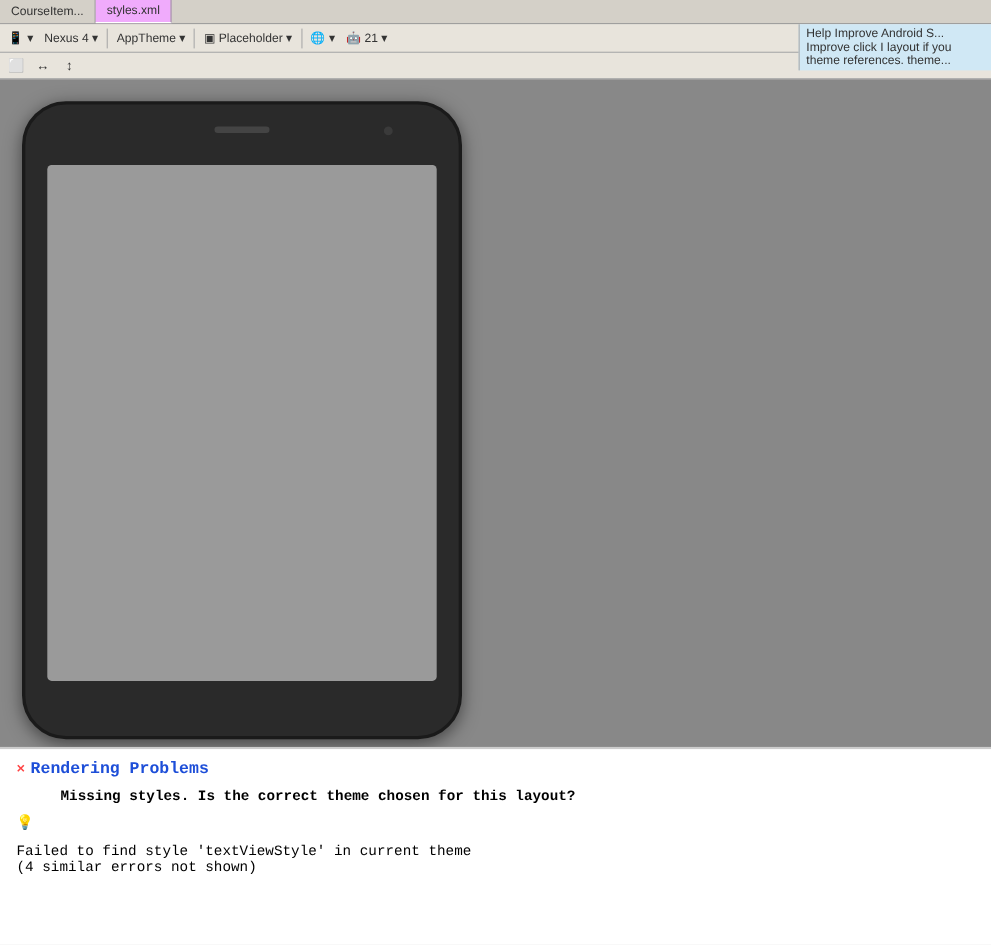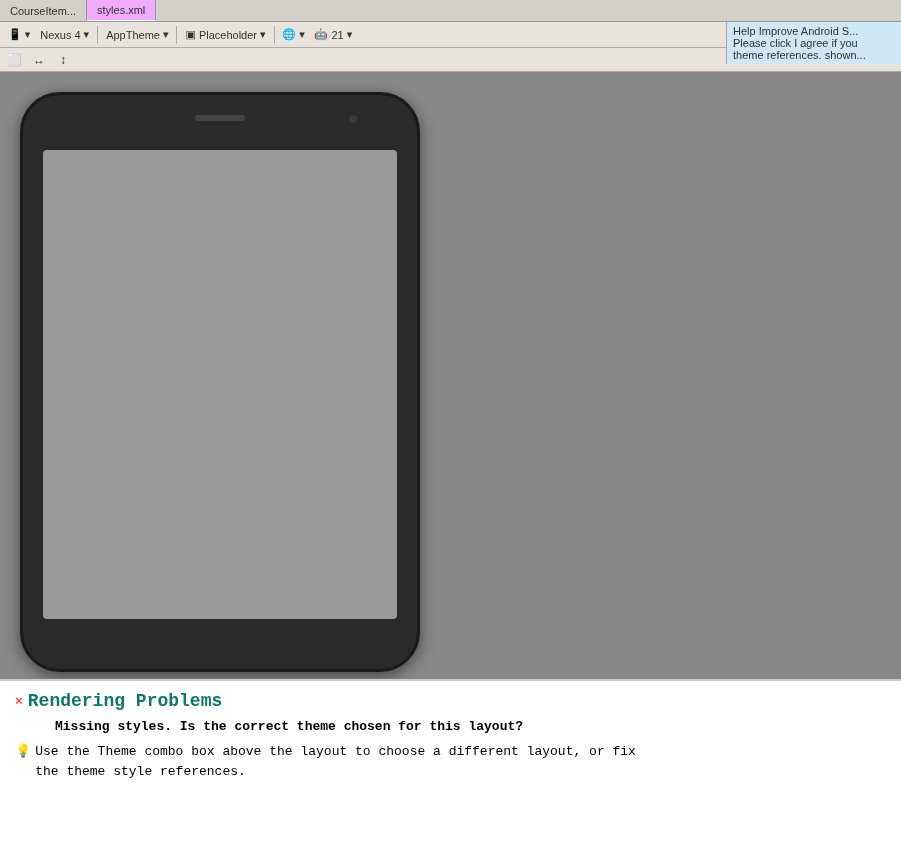--- a/index.html
+++ b/index.html
@@ -124,24 +124,24 @@
       gap: 5px;
       margin-bottom: 8px;
     }
     .close-x {
       color: #ff4444;
       font-weight: bold;
       cursor: pointer;
       font-size: 13px;
     }
     .error-title {
-      color: #0f766e;
+      color: #1d4ed8;
       font-weight: bold;
       font-family: 'Courier New', monospace;
-      font-size: 18px;
+      font-size: 15px;
     }
     .error-main-msg {
       font-weight: bold;
       font-family: 'Courier New', monospace;
       font-size: 13px;
       color: #000;
       margin-bottom: 8px;
       padding-left: 40px;
     }
     .error-hint-row {
@@ -228,22 +228,22 @@
     <button class="toolbar-btn" style="font-size:11px;">1:1</button>
     <button class="toolbar-btn">+</button>
     <button class="toolbar-btn">−</button>
     <button class="toolbar-btn">💾</button>
     <button class="toolbar-btn">⟳</button>
     <button class="toolbar-btn">⚙</button>
   </div>
 
   <div class="top-right-info">
     <span>Help Improve Android S...</span><br>
-    <span>Please click </span><a>I agree</a><span> if you </span><span> </span><br>
-    <a>theme</a><span> references. </span><a>shown...</a>
+    <span>Improve click </span><a>I layout</a><span> if you </span><span> </span><br>
+    <a>theme</a><span> references. </span><a>theme...</a>
   </div>
 </div>
 
 <div class="toolbar2">
   <button class="toolbar2-btn" title="Layout">⬜</button>
   <button class="toolbar2-btn" title="H">↔</button>
   <button class="toolbar2-btn" title="V">↕</button>
 </div>
 
 <div style="display:flex; flex-direction:column; flex:1; overflow:hidden;">
@@ -260,16 +260,19 @@
   </div>
 
   <div class="bottom-panel">
     <div class="error-title-row">
       <span class="close-x">×</span>
       <span class="error-title">Rendering Problems</span>
     </div>
     <div class="error-main-msg">Missing styles. Is the correct theme chosen for this layout?</div>
     <div class="error-hint-row">
       <span class="bulb-icon">💡</span>
-      <span class="error-hint-text">Use the Theme combo box above the layout to choose a different layout, or fix<br>the theme style references.</span>
+    </div>
+    <div class="error-secondary">
+      <span>Failed to find style 'textViewStyle' in current theme</span><br>
+      <span>(4 similar errors not shown)</span>
     </div>
   </div>
 </div>
 
 </body></html>

